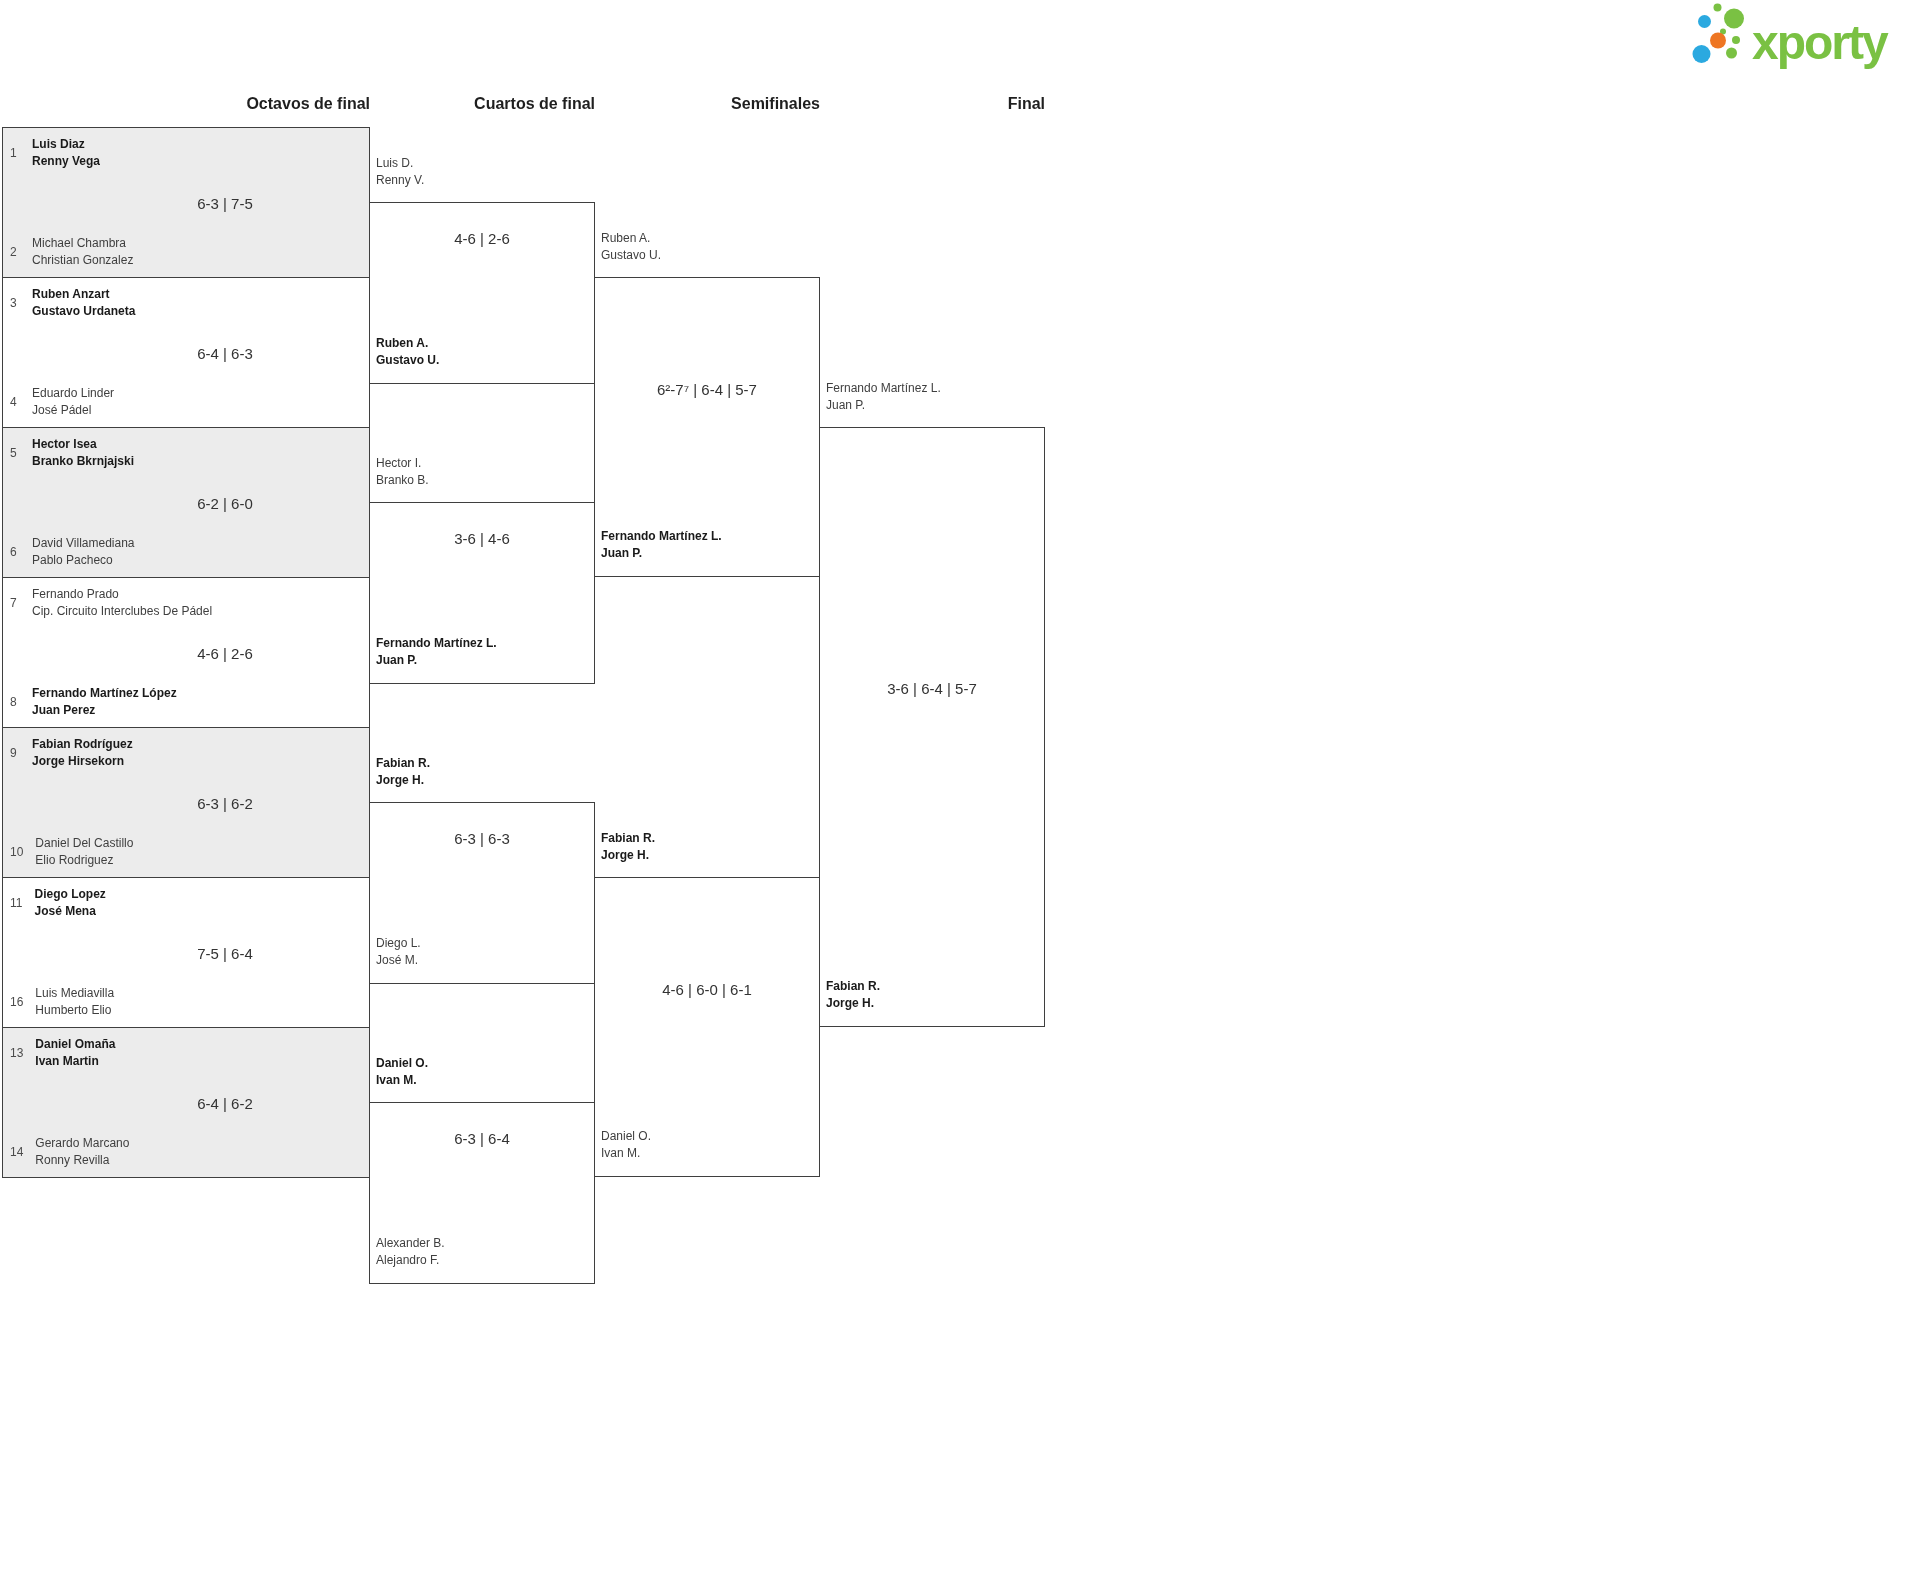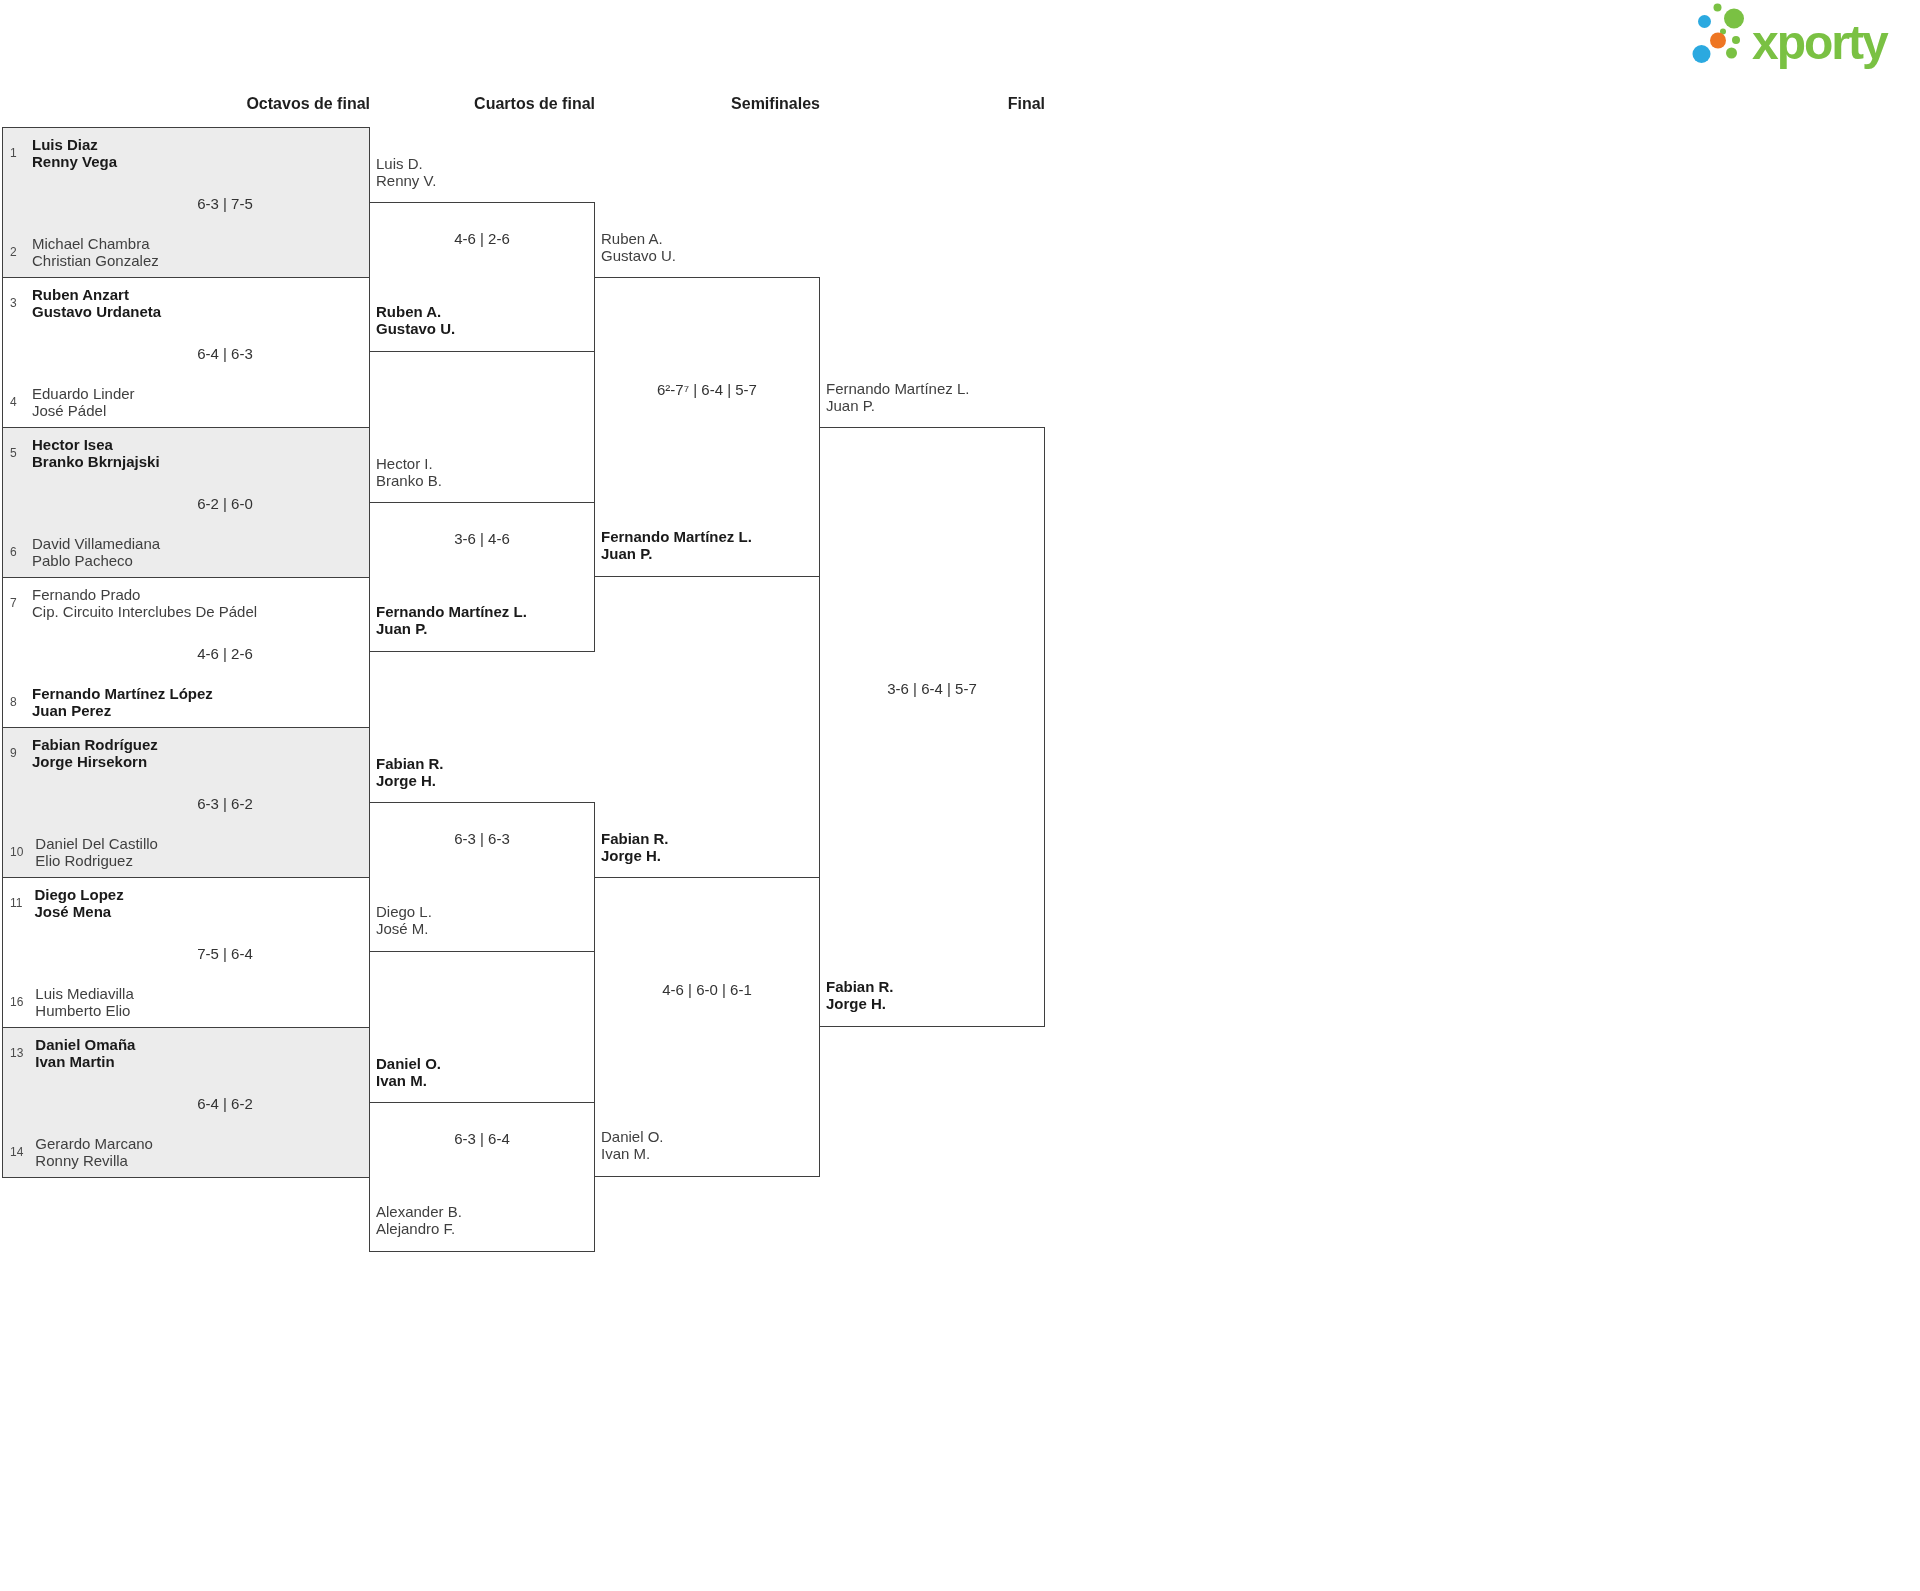--- a/index.html
+++ b/index.html
@@ -10,30 +10,30 @@
   .col-head{position:absolute;top:95px;font-size:16px;font-weight:600;color:#1f1f1f;
             text-align:right;}
   .ch-octavos{left:2px;width:368px;}
   .ch-cuartos{left:369px;width:226px;}
   .ch-semis{left:594px;width:226px;}
   .ch-final{left:819px;width:226px;}
 
   .m{position:absolute;border:1px solid #3f3f3f;box-sizing:border-box;background:transparent;}
   .r16{left:2px;width:368px;height:151px;background:#fff;}
   .r16.shaded{background:#ececec;}
-  .qf{left:369px;width:226px;height:150px;text-decoration:underline;}
+  .qf{left:369px;width:226px;height:182px;text-decoration:underline;}
   .sf{left:594px;width:226px;height:300px;}
   .f{left:819px;width:226px;height:600px;}
 
   .row{position:absolute;left:7px;right:6px;display:flex;align-items:center;gap:12px;}
   .row.top{top:8px;}
   .row.bottom{bottom:8px;}
   .seed{font-size:12px;color:#4b4b4b;flex:none;min-width:10px;}
   .names{display:flex;flex-direction:column;}
-  .n{font-size:15px;line-height:17px;color:#3f3f3f;white-space:nowrap;}
+  .n{font-size:12px;line-height:17px;color:#3f3f3f;white-space:nowrap;}
   .w .n{font-weight:700;color:#1a1a1a;}
 
   .score{position:absolute;left:0;width:100%;text-align:center;font-size:15px;
          line-height:17px;color:#333;}
   .r16 .score{top:50%;margin-top:-8px;padding-left:39px;}
   .qf .score{top:27px;}
   .sf .score{top:103px;}
   .f .score{top:252px;}
 
   .p{position:absolute;left:6px;display:flex;flex-direction:column;}

